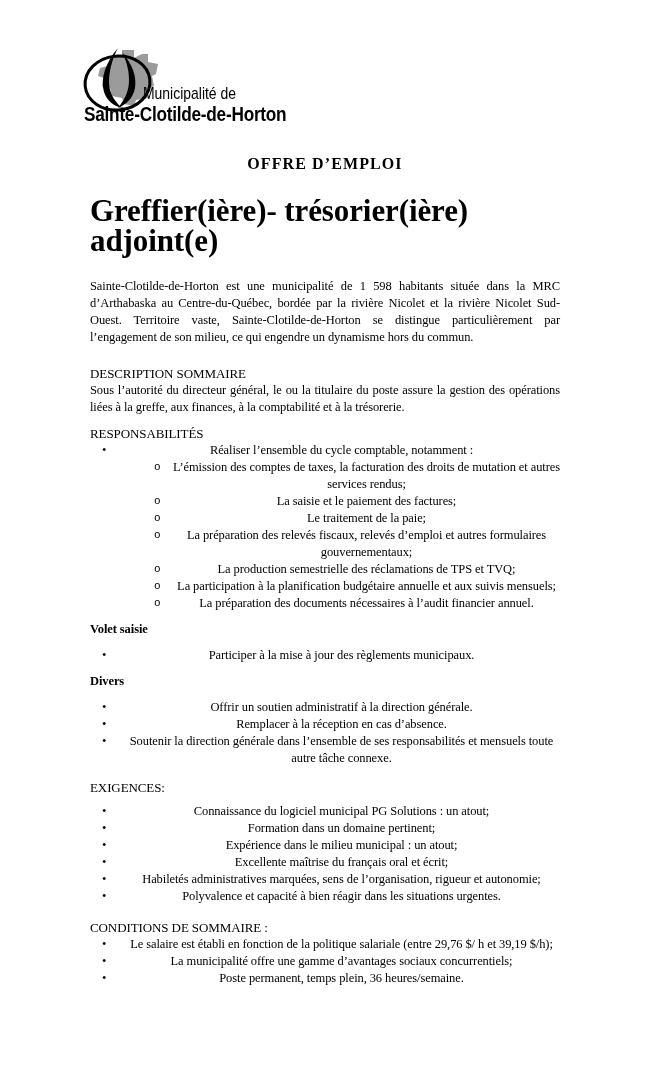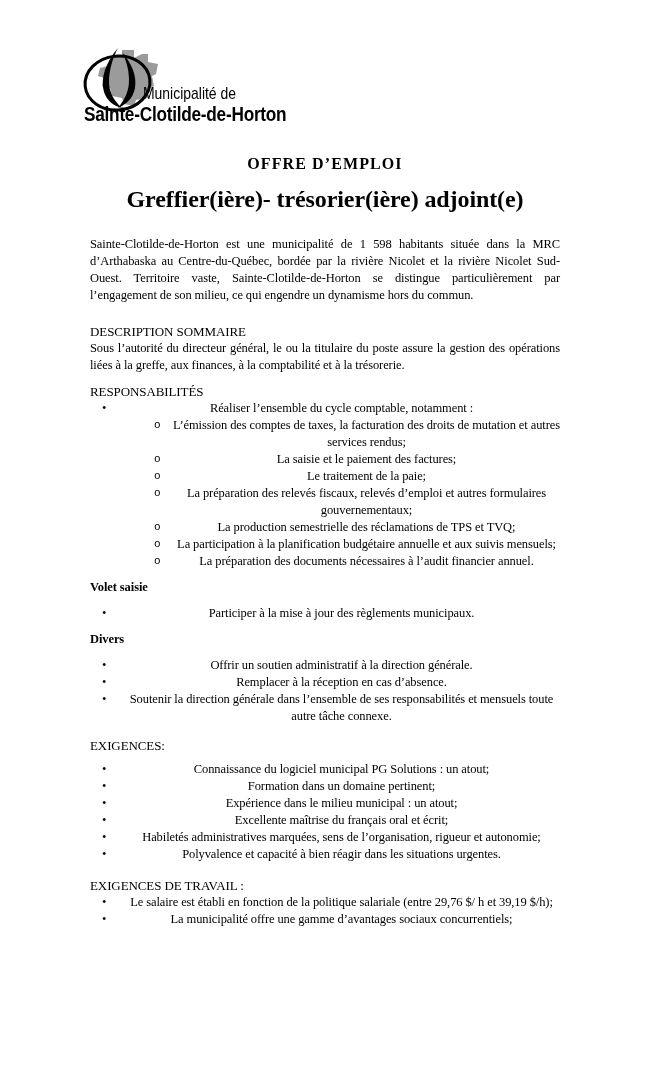--- a/index.html
+++ b/index.html
@@ -30,25 +30,25 @@
     white-space:nowrap;
   }
   
   .content{
     position:absolute;left:90px;top:155px;width:470px;
     font-size:12.5px;line-height:17px;letter-spacing:-0.1px;
   }
   .kicker{
     text-align:center;font-weight:bold;
     font-size:16px;line-height:17px;letter-spacing:1.1px;
-    margin:0 0 12px 0;
+    margin:0 0 24px 0;
   }
   .doc-title{
-    text-align:center;font-weight:bold;
-    font-size:24px;line-height:30px;
+    font-weight:bold;
+    font-size:31px;line-height:30px;
     margin:0 0 22px 0;
   }
   p{margin:0;}
   .intro{text-align:justify;margin:0 0 19px 0;}
   .section-heading{
     font-size:13px;font-weight:normal;margin:0;line-height:17px;
   }
   .desc-para{text-align:justify;margin:0 0 9px 0;}
   .mt{margin-top:9px;}
   .mt-exig{margin-top:12px;margin-bottom:7px;}
@@ -128,20 +128,21 @@
     <div class="section-heading mt-exig">EXIGENCES:</div>
     <ul>
       <li class="b1">Connaissance du logiciel municipal PG Solutions : un atout;</li>
       <li class="b1">Formation dans un domaine pertinent;</li>
       <li class="b1">Expérience dans le milieu municipal : un atout;</li>
       <li class="b1">Excellente maîtrise du français oral et écrit;</li>
       <li class="b1">Habiletés administratives marquées, sens de l’organisation, rigueur et autonomie;</li>
       <li class="b1">Polyvalence et capacité à bien réagir dans les situations urgentes.</li>
     </ul>
 
-    <div class="section-heading mt-cond">EXIGENCES DE TRAVAIL :</div>
+    <div class="section-heading mt-cond">CONDITIONS DE SOMMAIRE :</div>
     <ul>
       <li class="b1">Le salaire est établi en fonction de la politique salariale (entre 29,76 $/ h et 39,19 $/h);</li>
       <li class="b1">La municipalité offre une gamme d’avantages sociaux concurrentiels;</li>
+      <li class="b1">Poste permanent, temps plein, 36 heures/semaine.</li>
     </ul>
 
   </div>
 </div>
 
 </body></html>

